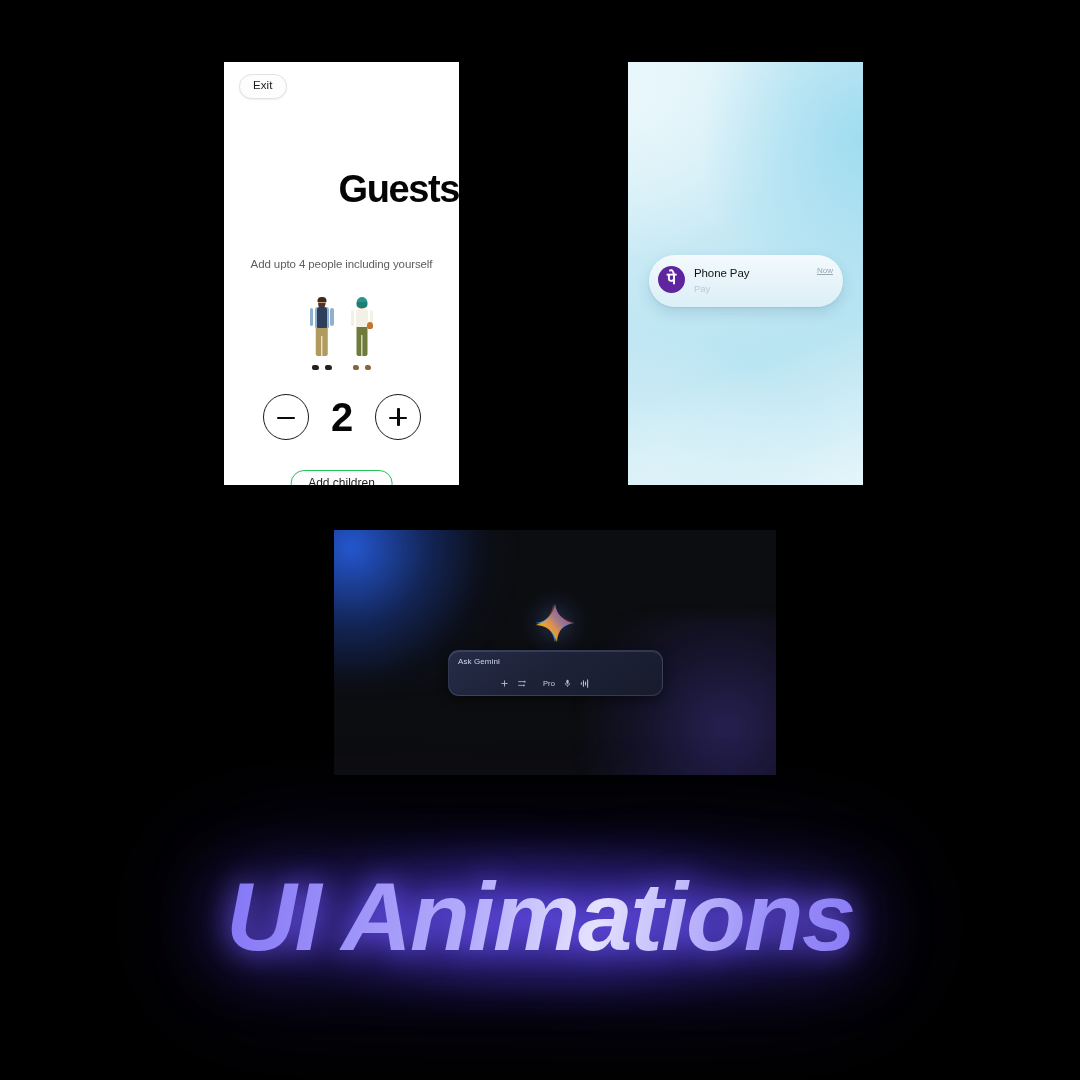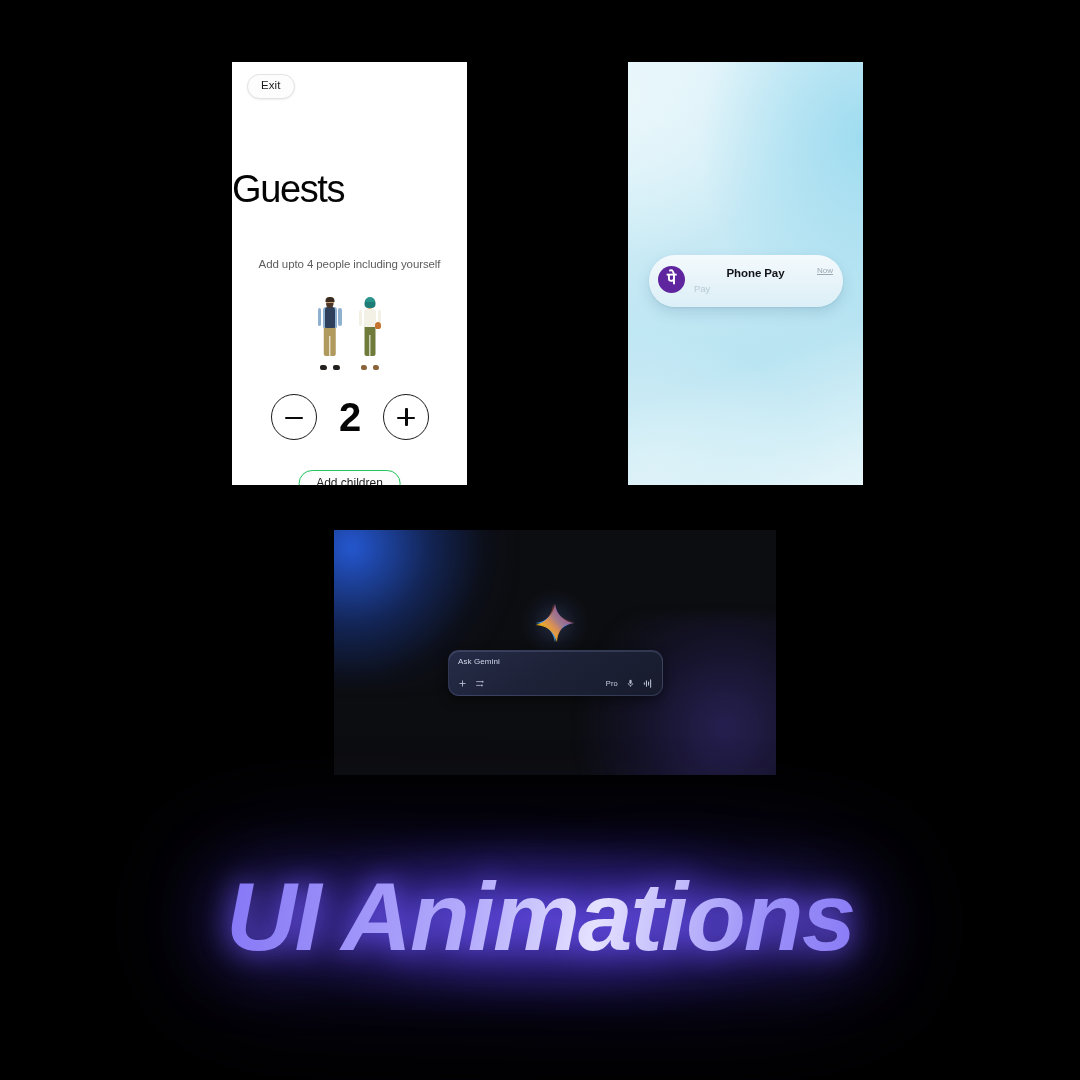--- a/index.html
+++ b/index.html
@@ -16,21 +16,21 @@
     position: relative;
     width: 1080px;
     height: 1080px;
     background: #000000;
     overflow: hidden;
   }
 
   
   #guests-card {
     position: absolute;
-    left: 232px;
+    left: 224px;
     top: 62px;
     width: 235px;
     height: 423px;
     background: #ffffff;
     overflow: hidden;
   }
 
   #exit-button {
     position: absolute;
     left: 15px;
@@ -43,23 +43,23 @@
     color: #1c1c1c;
     letter-spacing: .1px;
     box-shadow: 0 1px 2px rgba(0,0,0,.07);
     line-height: 1;
   }
 
   #guests-title {
     position: absolute;
     left: 0; right: 0;
     top: 108px;
-    text-align: left;
+    text-align: right;
     font-size: 38px;
-    font-weight: 400;
+    font-weight: 700;
     letter-spacing: -1.4px;
     color: #050505;
     line-height: 1;
   }
 
   #guests-subtitle {
     position: absolute;
     left: 0; right: 0;
     top: 168px;
     text-align: center;
@@ -210,21 +210,21 @@
   #phonepay-logo span {
     color: #ffffff;
     font-size: 16px;
     line-height: 1;
     font-family: "DejaVu Sans", sans-serif;
     font-weight: 700;
     margin-top: -1px;
   }
 
   #notif-text { margin-left: 9px; flex: 1 1 auto; min-width: 0; padding-top: 3px; }
-  #notif-title { font-size: 11.5px; font-weight: 700; color: #111318; letter-spacing: -.1px; line-height: 1.1; text-align: center; }
+  #notif-title { font-size: 11.5px; font-weight: 400; color: #111318; letter-spacing: -.1px; line-height: 1.1; }
   #notif-body  { font-size: 9.5px; color: #b9cbd6; margin-top: 4px; line-height: 1.1; }
   #notif-time  { font-size: 8px; color: #9aa8b2; padding-top: 2px; flex: 0 0 auto; text-decoration: underline; }
 
   
   #gemini-card {
     position: absolute;
     left: 334px;
     top: 530px;
     width: 442px;
     height: 245px;
@@ -260,21 +260,21 @@
     left: 114px;
     top: 120px;
     width: 215px;
     height: 46px;
     border-radius: 11px;
     background: linear-gradient(145deg, #262c47 0%, #1d2238 45%, #171b2c 100%);
     border: 1px solid rgba(140,155,205,.22);
     box-shadow: inset 0 1px 0 rgba(175,190,240,.16), 0 4px 12px rgba(0,0,0,.45);
     padding: 7px 9px 0 9px;
     display: flex;
-    flex-direction: column;
+    flex-direction: row;
   }
   #ask-gemini-placeholder {
     font-size: 8px;
     color: #cfd6ea;
     letter-spacing: .1px;
     line-height: 1;
   }
   #gemini-toolbar {
     margin-top: auto;
     margin-bottom: 6px;

